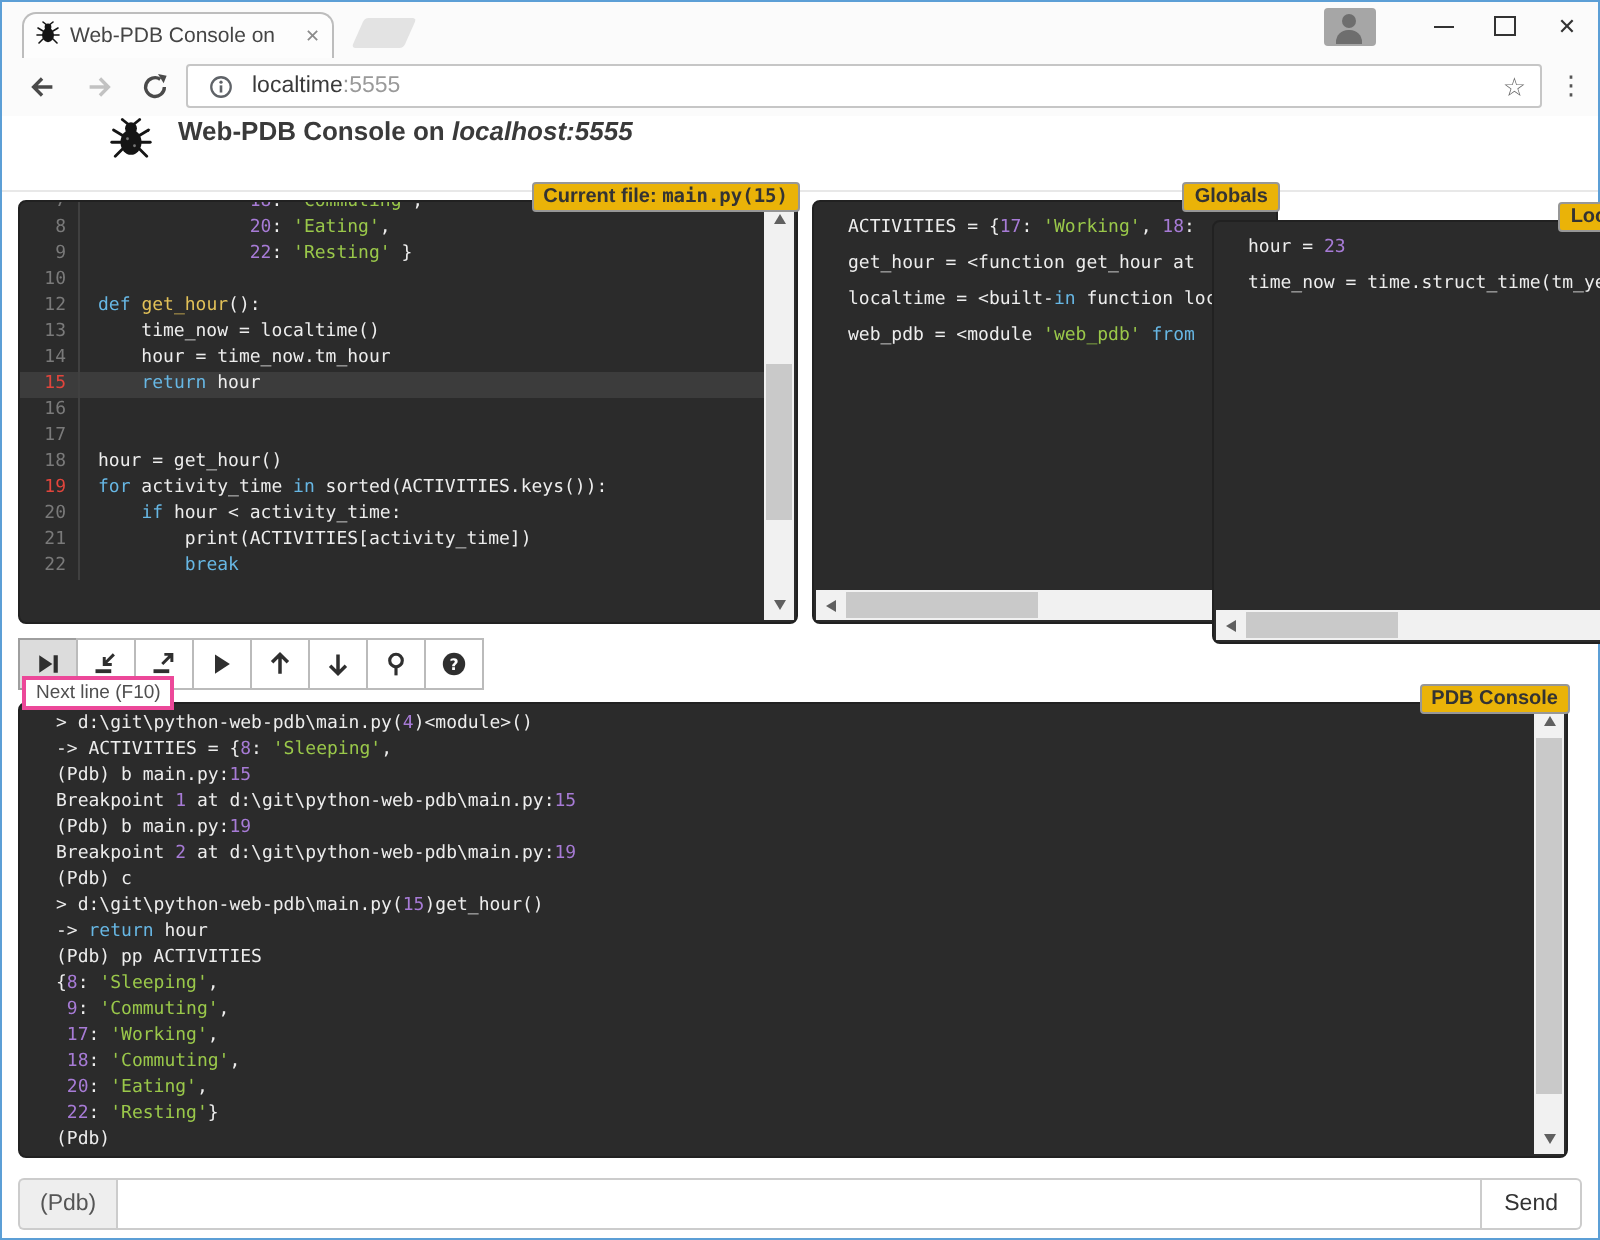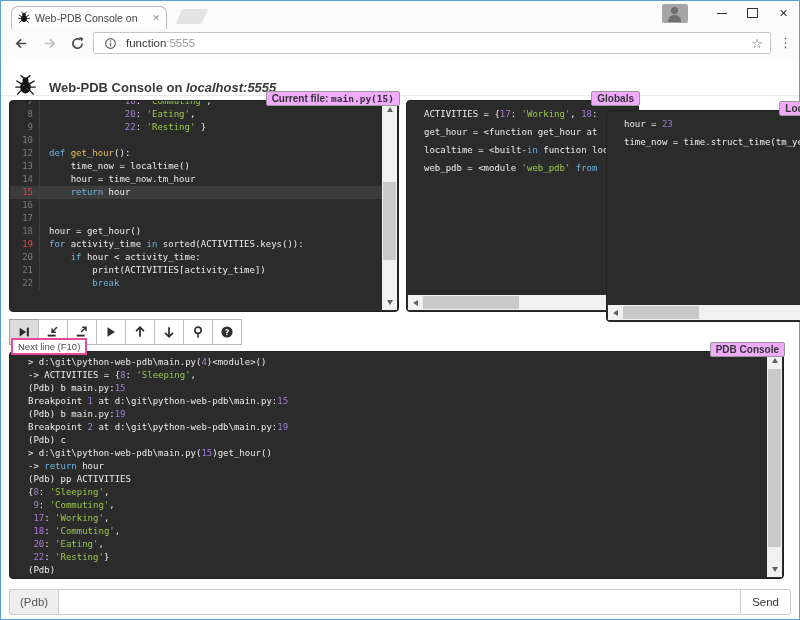--- a/index.html
+++ b/index.html
@@ -28,28 +28,28 @@
   .urlfield{position:absolute;left:92px;top:3px;width:678px;height:22px;background:#fff;border:1px solid #c6c6c6;
             border-radius:2px;display:flex;align-items:center;box-sizing:border-box;}
   .urltext{font-size:11.5px;margin-left:6px;color:#3a3a3a;}
   .urltext .port{color:#9a9a9a;}
   .star{margin-left:auto;margin-right:7px;font-size:13px;color:#6a6a6a;line-height:1;}
   .dots{position:absolute;right:7px;top:6px;font-size:13px;color:#555;}
 
   
   .main{position:absolute;top:57px;left:0;right:0;bottom:0;background:#fff;}
   .app-header{position:absolute;top:0;left:0;right:0;height:37px;border-bottom:1px solid #e8e8e8;
-              display:flex;align-items:flex-end;}
+              display:flex;align-items:flex-start;padding-left:40px;}
   .app-title{font-size:13px;font-weight:bold;color:#3a3a3a;margin-left:13px;}
   .app-title em{font-style:italic;}
   .bug{margin-left:14px;display:flex;}
 
   .panel{position:absolute;}
   .panel-body{position:absolute;inset:0;background:#2b2b2b;border:1px solid #212121;border-radius:4px;overflow:hidden;}
-  .panel-label{position:absolute;top:-9px;right:-1px;z-index:5;background:#f0abfc;border:1px solid #979797;
+  .panel-label{position:absolute;top:-9px;right:-1px;z-index:5;background:#eab308;border:1px solid #979797;
                border-radius:2px;padding:1px 5px;font-size:10px;font-weight:bold;color:#333;white-space:nowrap;text-align:right;}
   .panel-label code{font-family:"DejaVu Sans Mono",monospace;font-weight:bold;font-size:9.5px;}
 
   .code-panel{left:8px;top:42px;width:390px;height:212px;}
   .globals-panel{left:405px;top:42px;width:193px;height:212px;padding-left:40px;}
   .locals-panel{left:605px;top:52px;width:216px;height:212px;}
   .console-panel{left:8px;top:293px;width:775px;height:228px;}
 
   
   .codearea{font-family:"DejaVu Sans Mono",monospace;font-size:9px;color:#ededed;}
@@ -162,21 +162,21 @@
         </svg>
     </span>
     <div class="urlfield">
       <span class="nav-ic" style="position:static;margin-left:6px">
         <svg width="13" height="13" viewBox="0 0 16 16">
             <circle cx="8" cy="8" r="6" fill="none" stroke="#5f6368" stroke-width="1.4"></circle>
             <circle cx="8" cy="5" r="1" fill="#5f6368"></circle>
             <rect x="7.2" y="7" width="1.6" height="4.4" fill="#5f6368"></rect>
           </svg>
       </span>
-      <span class="urltext"><span>function</span><span class="port">:5555</span></span>
+      <span class="urltext"><span>localtime</span><span class="port">:5555</span></span>
       <span class="star">☆</span>
     </div>
     <span class="dots">⋮</span>
   </div>
 
   <div class="main">
 
     <div class="app-header">
       <span class="bug">
         <svg width="21" height="21" viewBox="0 0 24 24">

